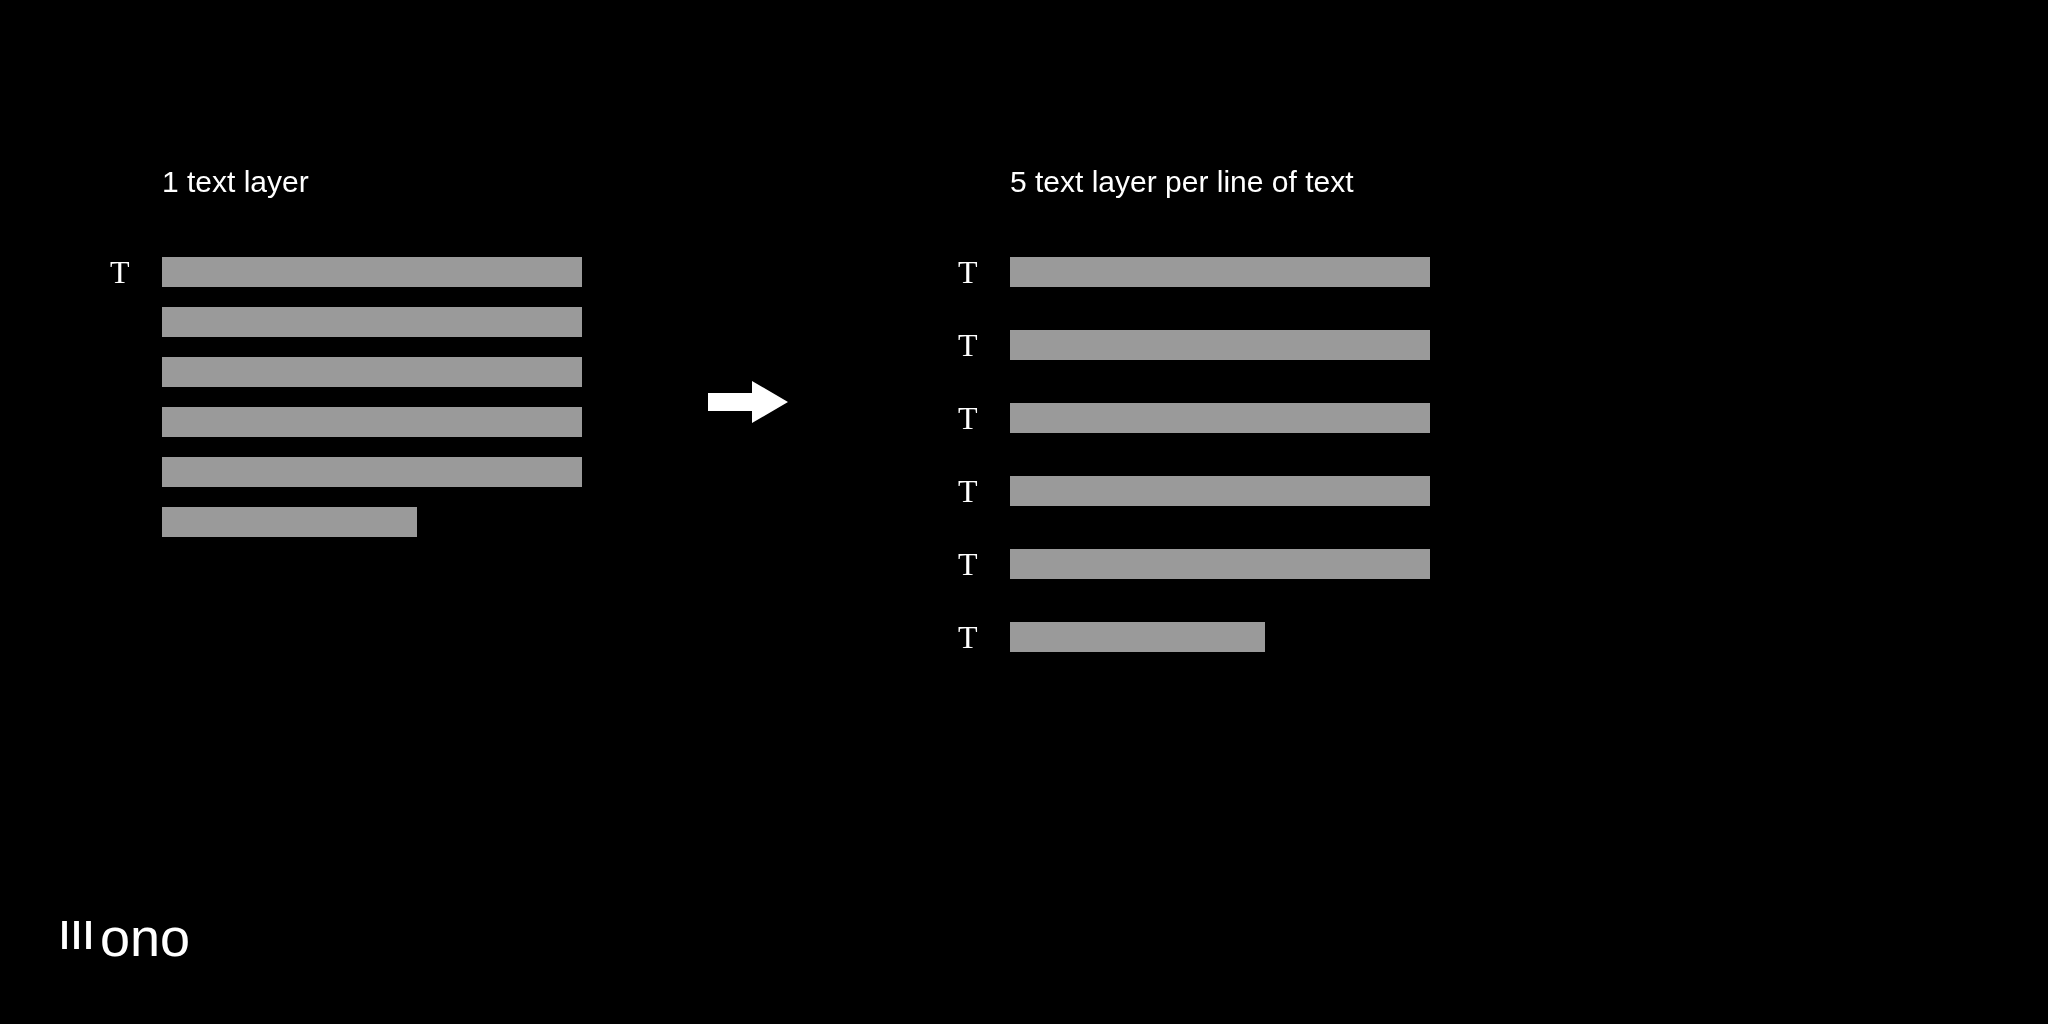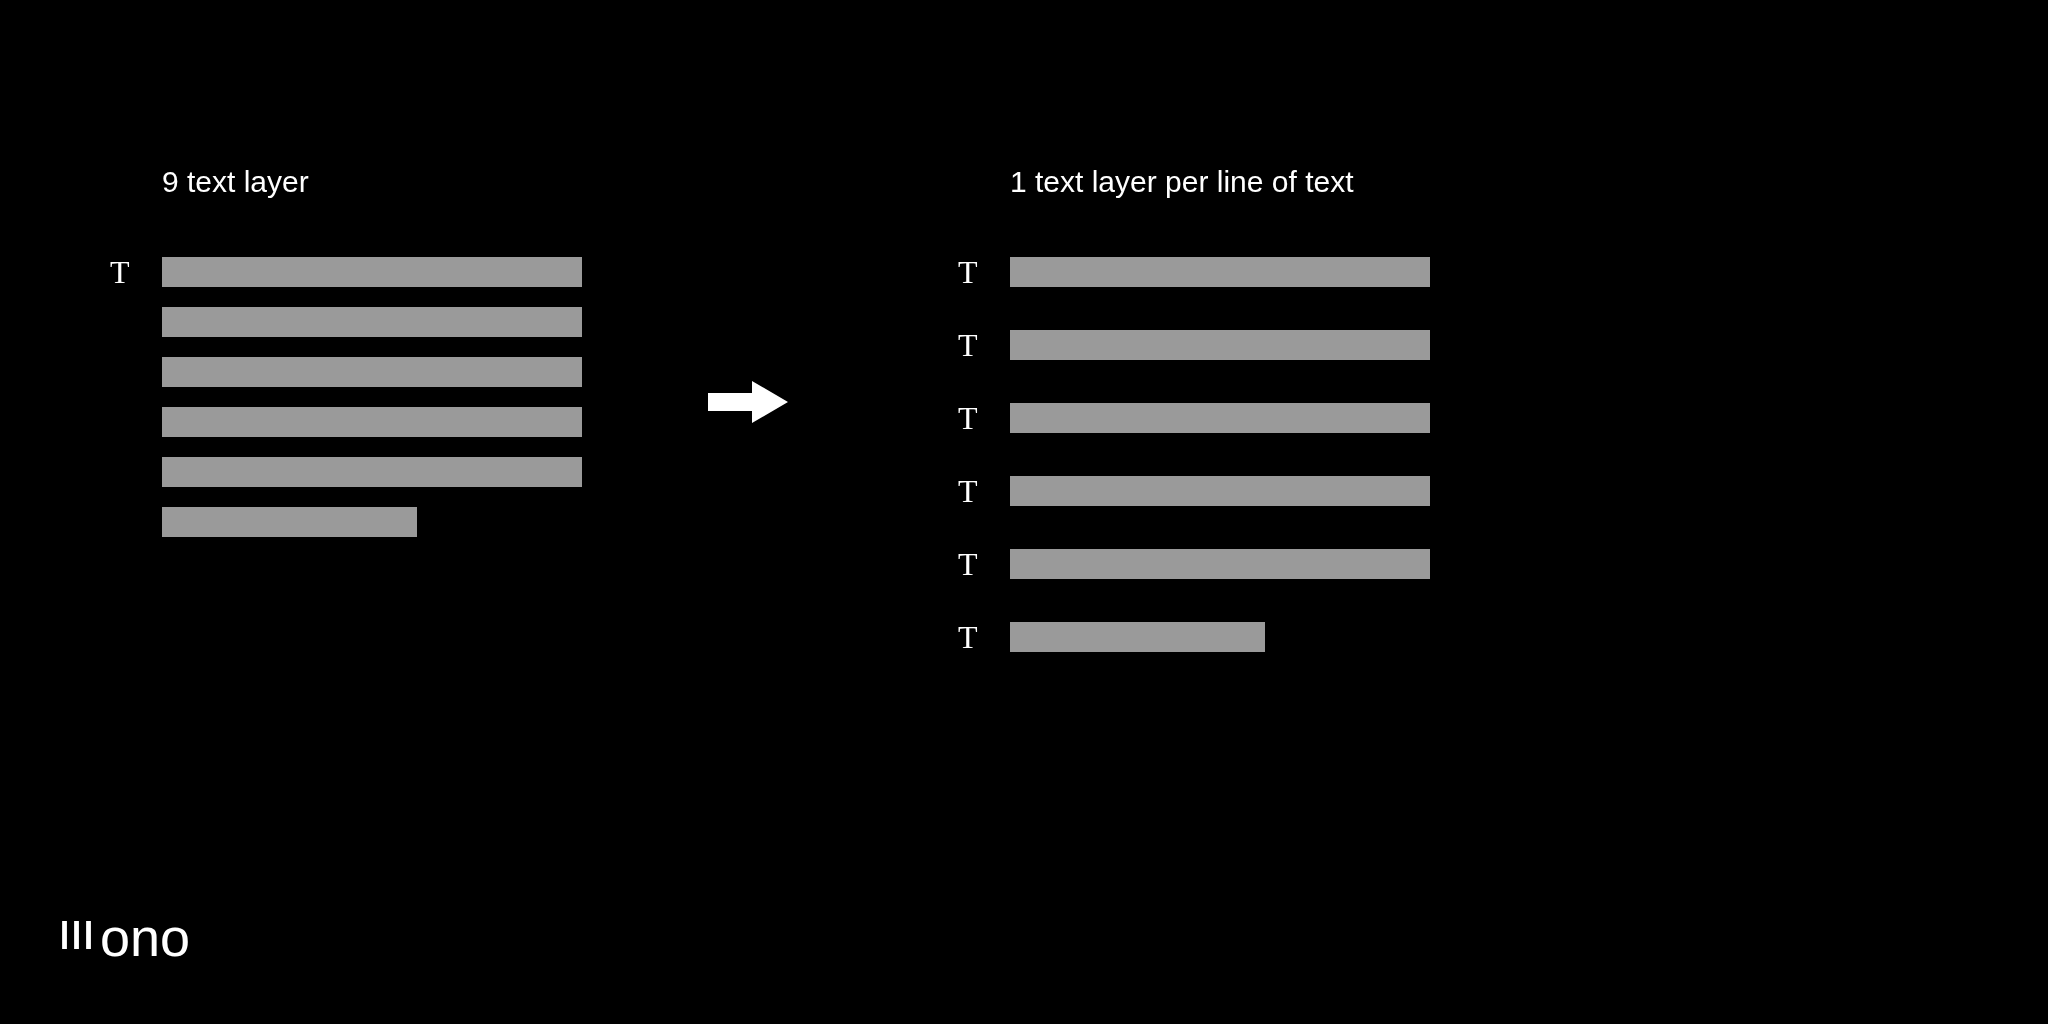--- a/index.html
+++ b/index.html
@@ -62,21 +62,21 @@
     display: inline-block;
     transform: rotate(180deg) translateY(-3px);
     letter-spacing: -3px;
     margin-right: 4px;
   }
 </style>
 </head>
 <body>
 
 <div class="panel-left">
-  <div class="panel-title">9 text layer</div>
+  <div class="panel-title">1 text layer</div>
   <div class="rows" id="rows-left">
       <div class="row">
         <span class="t show">T</span>
         <div class="bar full"></div>
       </div>
       <div class="row">
         <span class="t">T</span>
         <div class="bar full"></div>
       </div>
       <div class="row">
@@ -98,21 +98,21 @@
     </div>
 </div>
 
 <div class="arrow">
   <svg viewBox="0 0 80 50" width="80" height="50">
     <polygon points="0,16 44,16 44,4 80,25 44,46 44,34 0,34" fill="#fff"></polygon>
   </svg>
 </div>
 
 <div class="panel-right">
-  <div class="panel-title">1 text layer per line of text</div>
+  <div class="panel-title">5 text layer per line of text</div>
   <div class="rows" id="rows-right">
       <div class="row">
         <span class="t show">T</span>
         <div class="bar full"></div>
       </div>
       <div class="row">
         <span class="t show">T</span>
         <div class="bar full"></div>
       </div>
       <div class="row">

